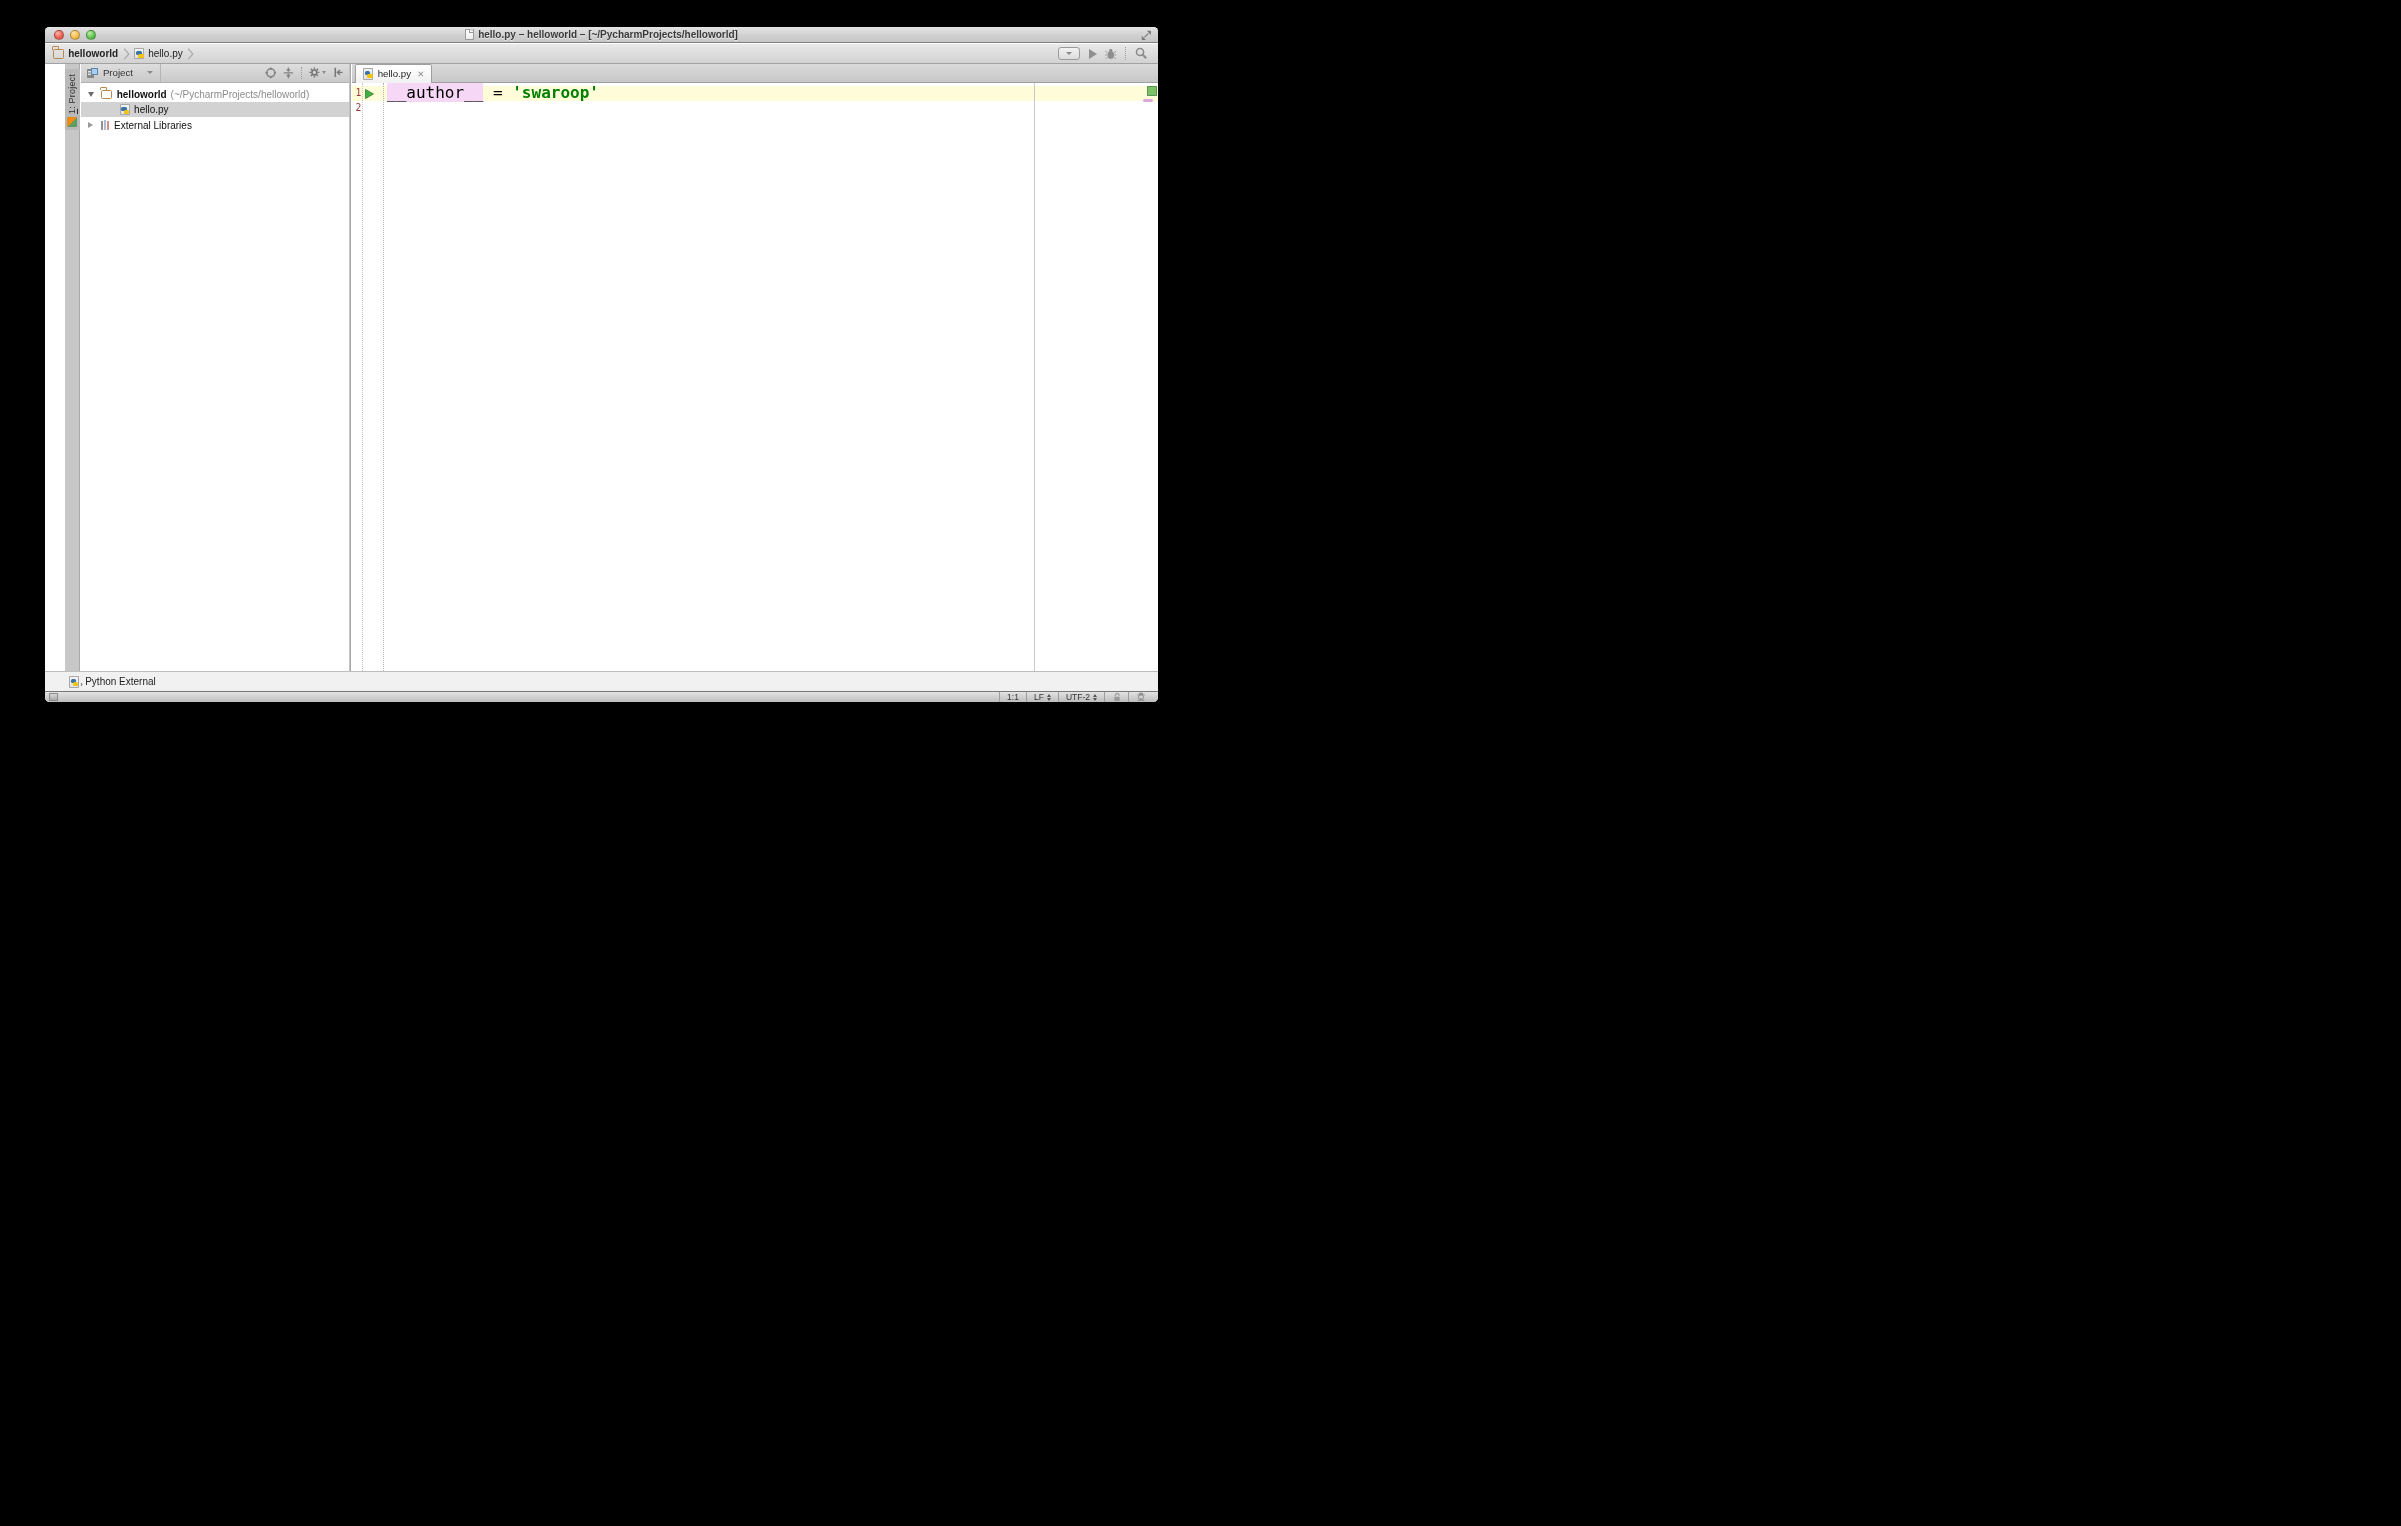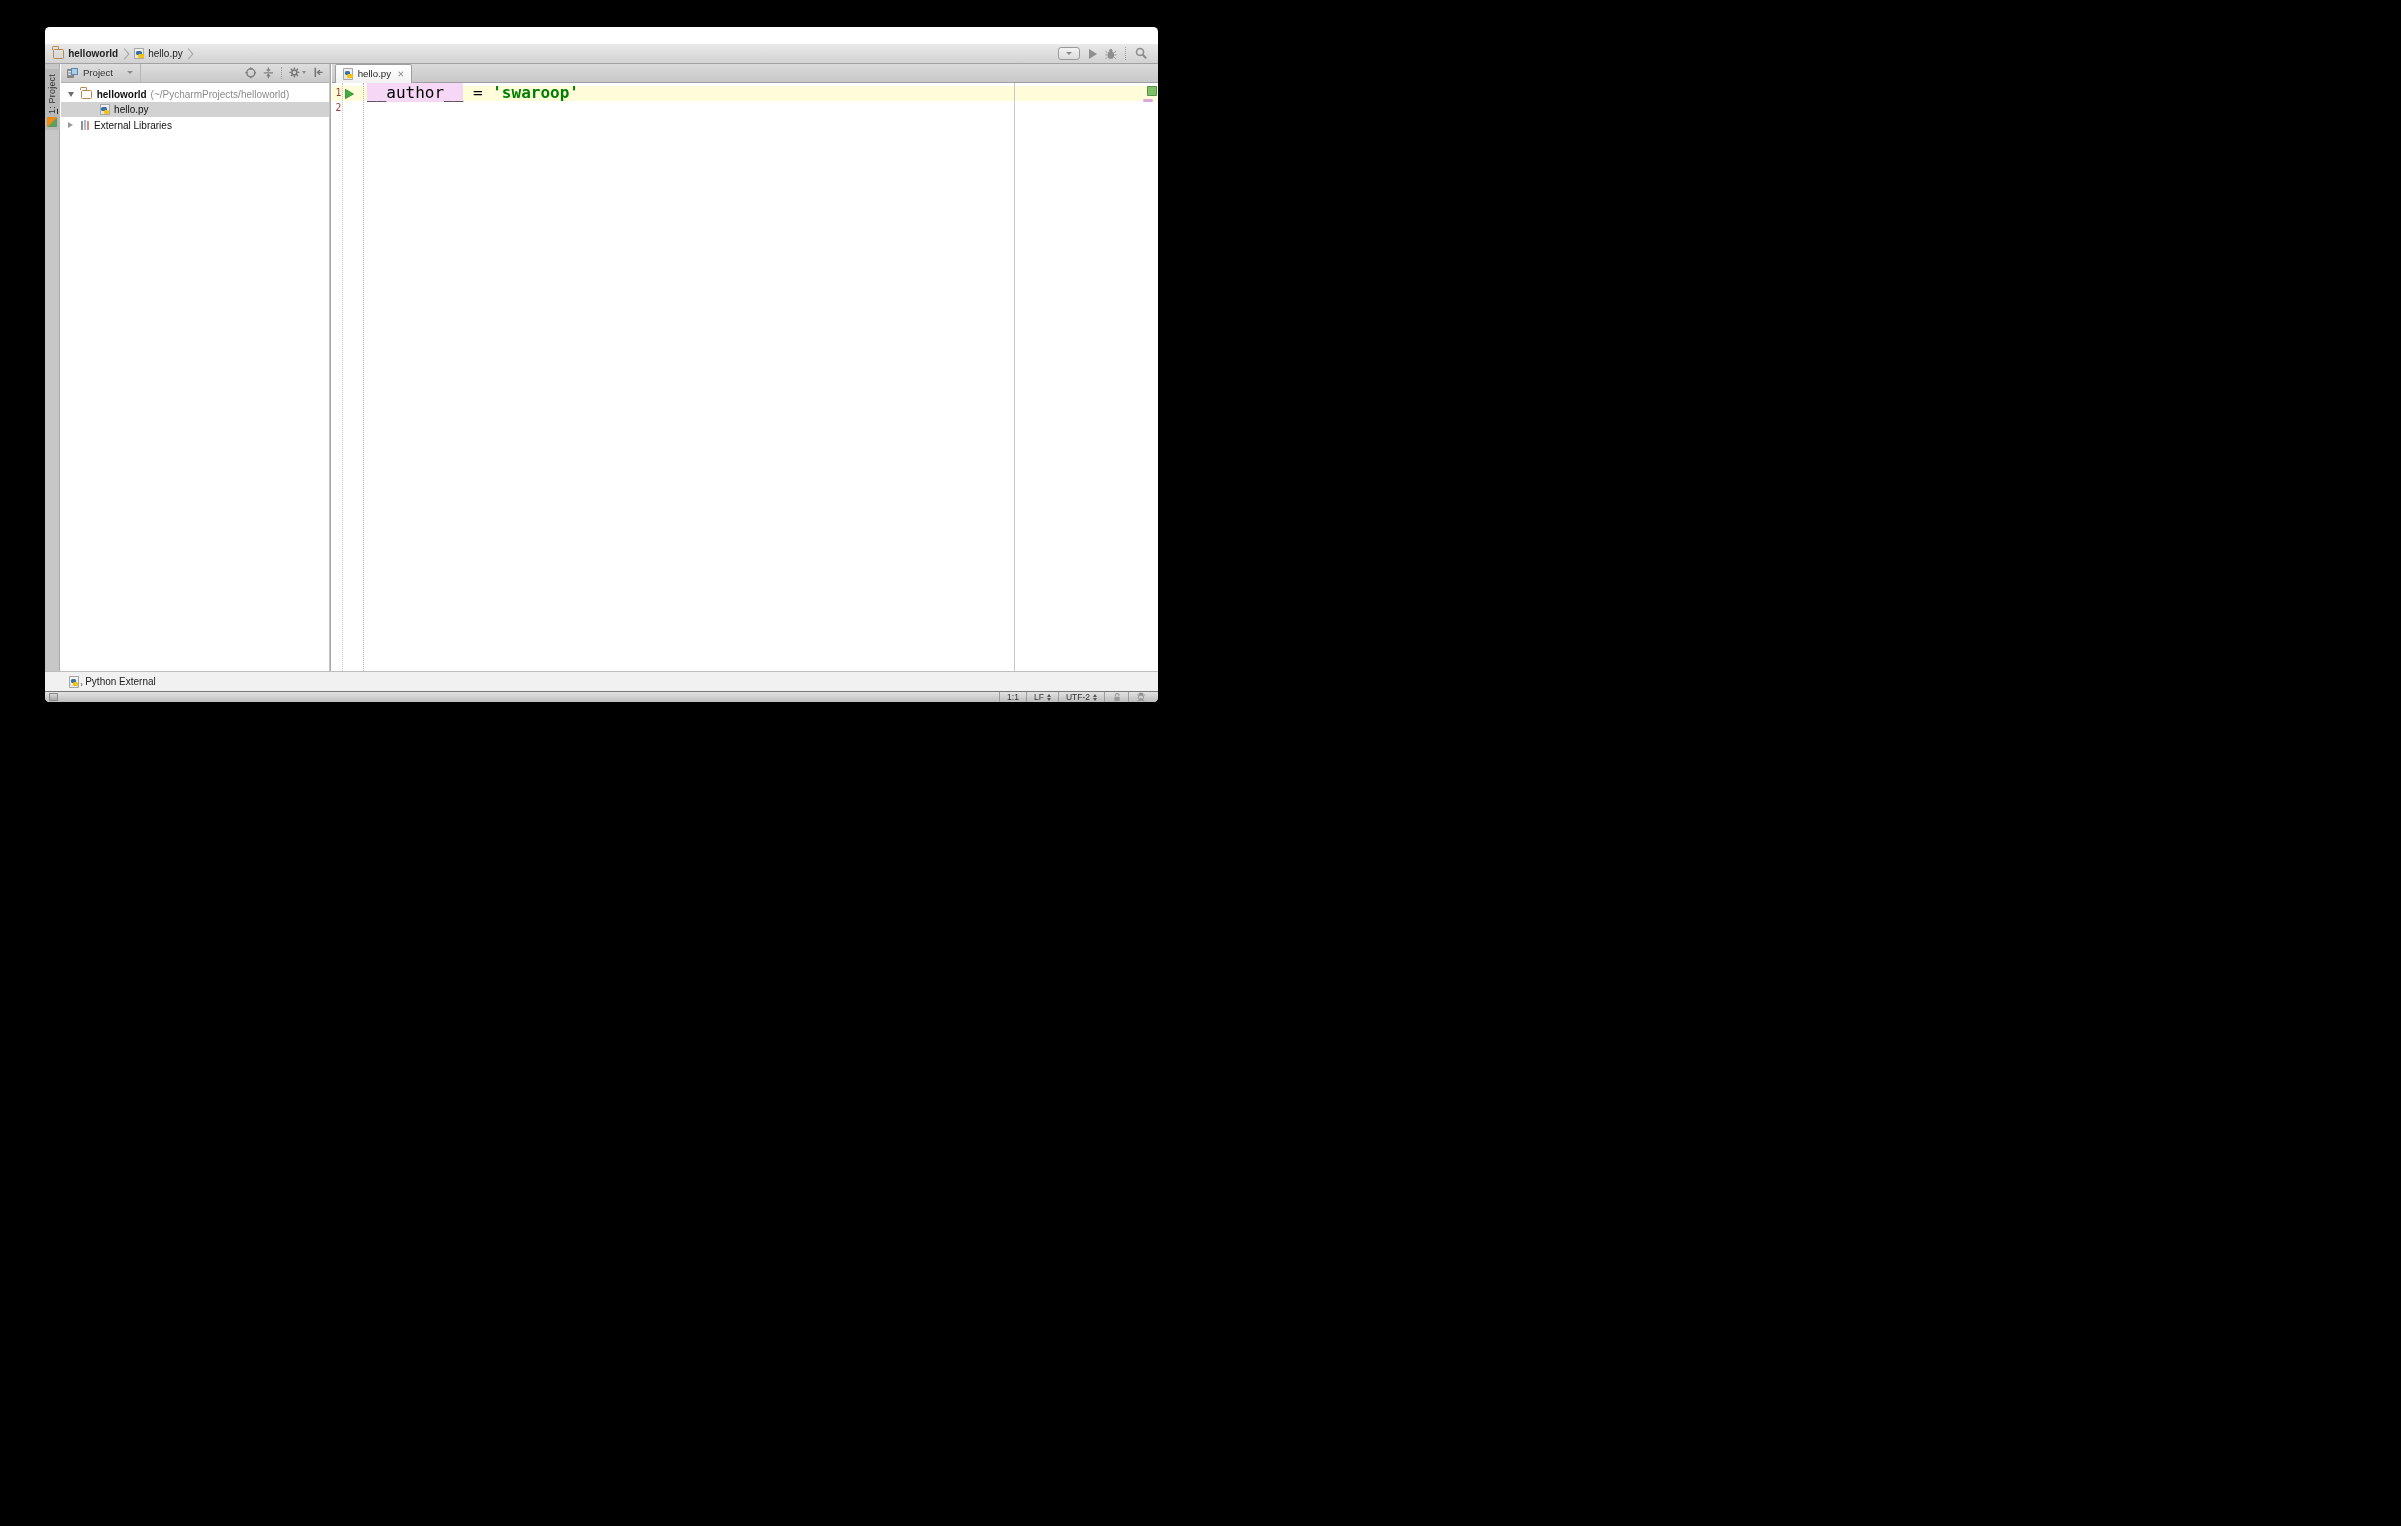--- a/index.html
+++ b/index.html
@@ -68,21 +68,21 @@
     background:linear-gradient(#f2f2f2,#dcdcdc);
     display:flex; align-items:center; justify-content:center;
   }
   .tri-down-sm { width:0; height:0; border-left:3.1px solid transparent; border-right:3.1px solid transparent; border-top:3.9px solid #8a8a8a; }
   .play-gray { width:0; height:0; border-top:5.4px solid transparent; border-bottom:5.4px solid transparent; border-left:8.5px solid #8f8f8f; }
   .dotted-sep { width:0.8px; height:12.4px; border-left:0.8px dotted #9a9a9a; }
 
   
   .main { position:absolute; left:0; top:37px; right:0; bottom:119px; background:#fff; }
   
-  .main { bottom:31px; }
+  .main { bottom:31px;margin-left:20px; }
 
   
   .stripe {
     position:absolute; left:0; top:0; bottom:0; width:14.7px;
     background:#c7c7c7; border-right:0.8px solid #aaa;
   }
   .stripe-tab {
     position:absolute; left:0; top:4.6px; width:14.7px; padding:5.4px 0 3.1px;
     background:#b9b9b9; display:flex; flex-direction:column; align-items:center; gap:3.1px;
   }
@@ -198,20 +198,36 @@
   }
   .updown { display:inline-flex; flex-direction:column; gap:0.8px; }
   .u { width:0; height:0; border-left:2.3px solid transparent; border-right:2.3px solid transparent; border-bottom:3.1px solid #555; }
   .d { width:0; height:0; border-left:2.3px solid transparent; border-right:2.3px solid transparent; border-top:3.1px solid #555; }
 </style>
 </head>
 <body>
 
 <div class="window">
 
+  <div class="titlebar">
+    <div class="traffic">
+      <div class="tl red"></div>
+      <div class="tl yellow"></div>
+      <div class="tl green"></div>
+    </div>
+    <div class="title-center">
+      <div class="doc-icon"></div>
+      <span class="window-title">hello.py – helloworld – [~/PycharmProjects/helloworld]</span>
+    </div>
+    <svg class="fullscreen" viewBox="0 0 14 14">
+      <path d="M13 1 L7.5 1 L13 6.5 Z" fill="#7d7d7d"></path>
+      <path d="M1 13 L6.5 13 L1 7.5 Z" fill="#7d7d7d"></path>
+      <path d="M4.5 9.5 L9.5 4.5" stroke="#7d7d7d" stroke-width="1.4"></path>
+    </svg>
+  </div>
 
   <div class="navbar">
     <div class="crumbs">
       <div class="crumb bold">
         <span class="folder-icon"></span>
         <span>helloworld</span>
       </div>
       <svg width="7" height="14" viewBox="0 0 9 18">
         <path d="M1.5 2 L7.5 9 L1.5 16" stroke="#a9a9a9" stroke-width="1.5" fill="none"></path>
       </svg>

